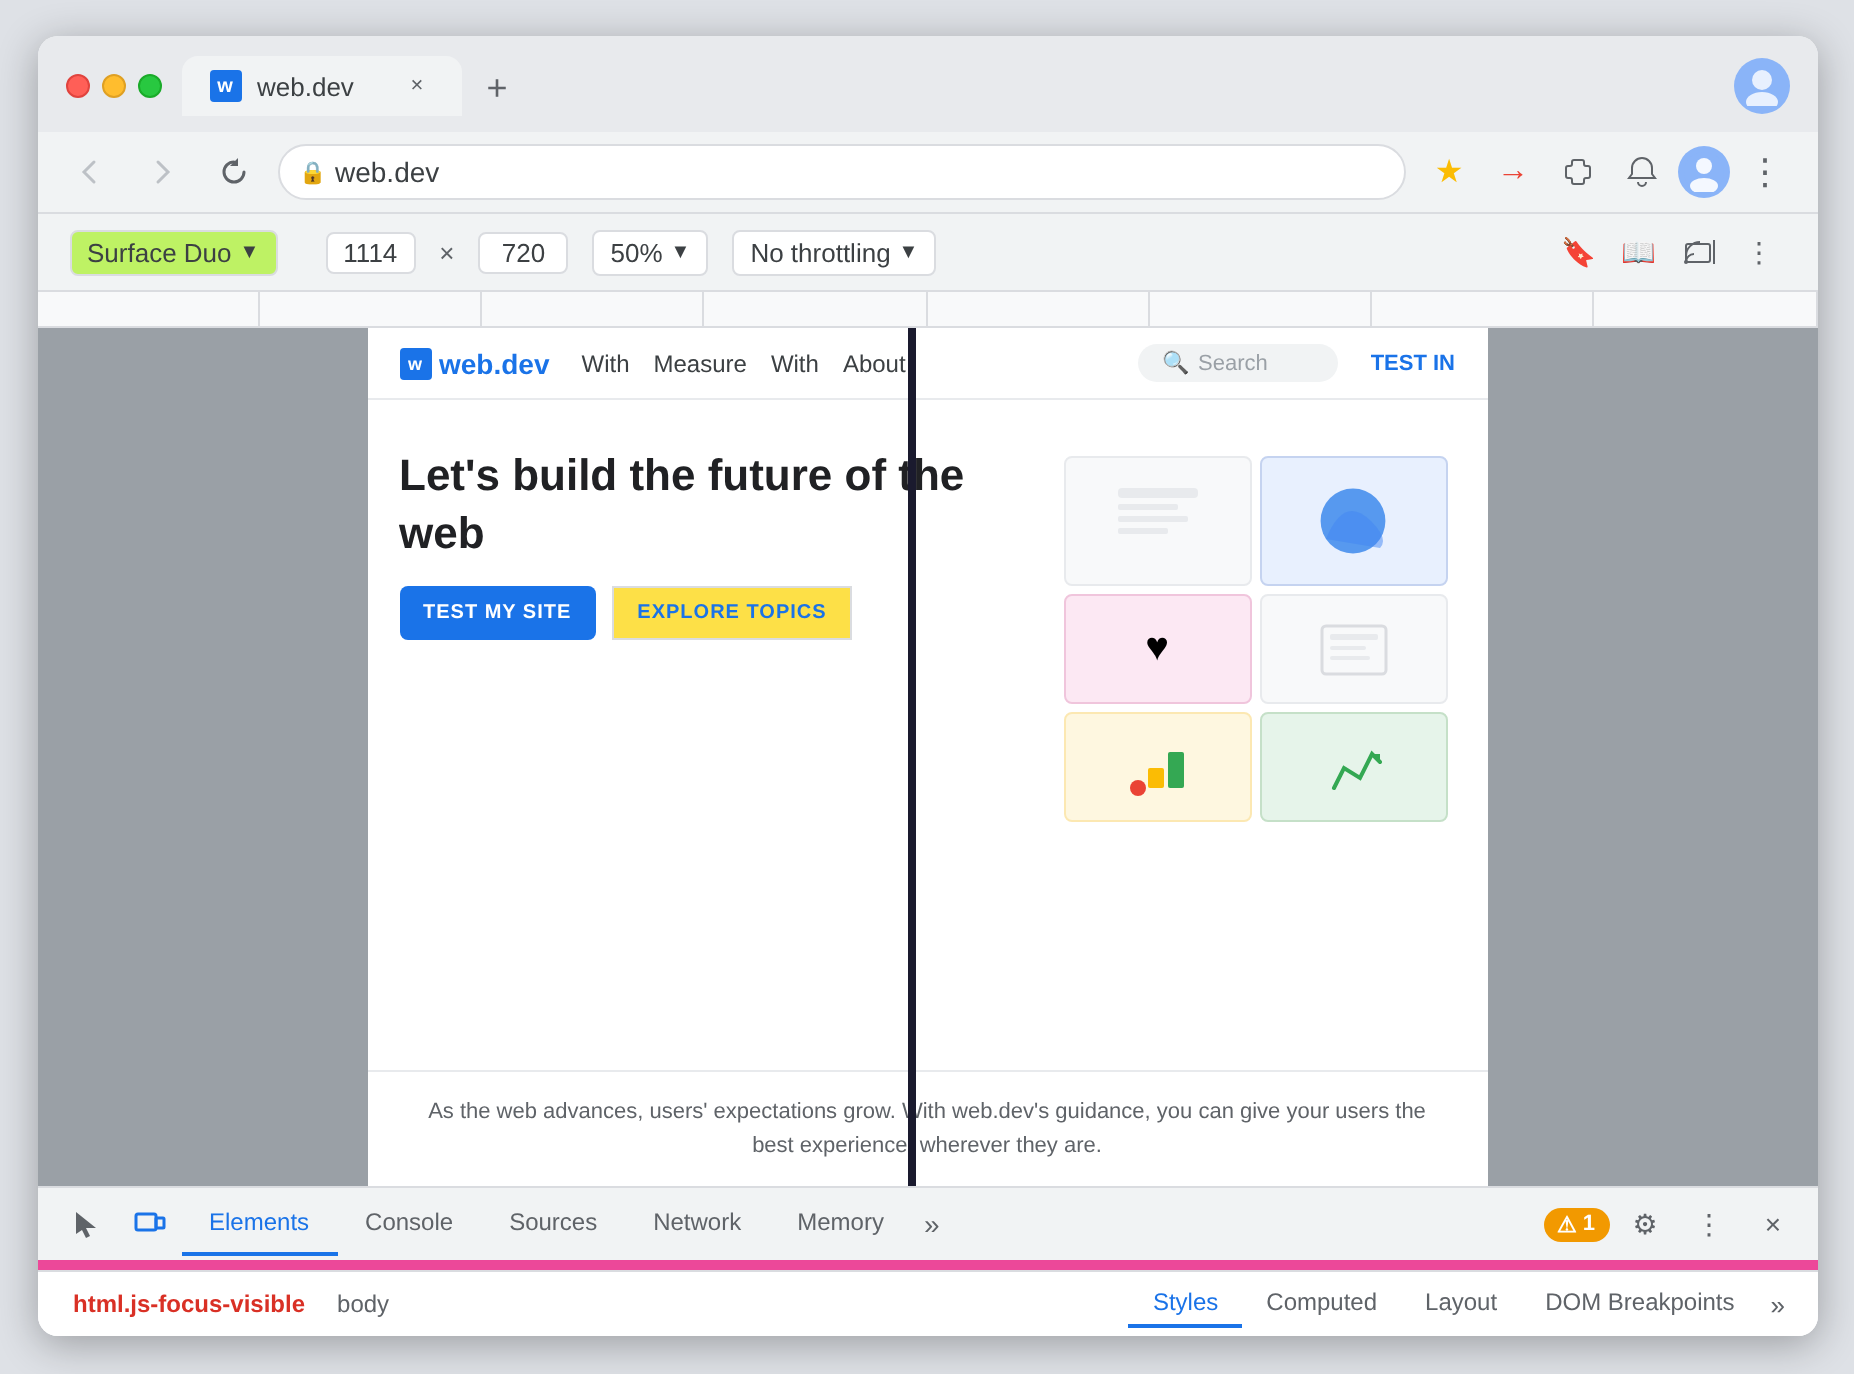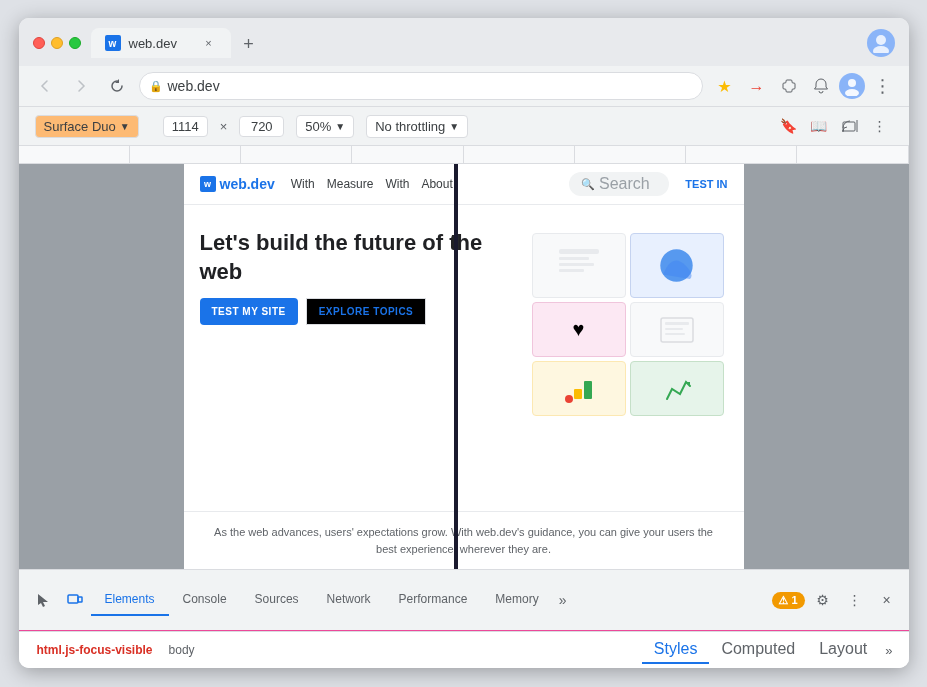--- a/index.html
+++ b/index.html
@@ -206,21 +206,21 @@
     }
 
     .device-selector {
       display: flex;
       align-items: center;
       gap: 4px;
       cursor: pointer;
       padding: 3px 8px;
       border-radius: 4px;
       border: 1px solid #dadce0;
-      background: #fdba74;
+      background: #bef264;
       text-align: right;
     }
 
     .dim-input {
       width: 45px;
       background: white;
       border: 1px solid #dadce0;
       border-radius: 4px;
       padding: 2px 4px;
       font-size: 13px;
@@ -411,21 +411,21 @@
       border: none;
       padding: 7px 12px;
       border-radius: 4px;
       font-size: 10px;
       font-weight: 700;
       cursor: pointer;
       letter-spacing: 0.5px;
     }
 
     .cta-secondary {
-      background: #000000;
+      background: #fde047;
       color: #1a73e8;
       border: 1px solid #dadce0;
       padding: 7px 12px;
       border-radius: 0;
       font-size: 10px;
       font-weight: 600;
       cursor: pointer;
       letter-spacing: 0.5px;
     }
 
@@ -467,22 +467,22 @@
       background: #f1f3f4;
       border-top: 1px solid #dadce0;
       display: flex;
       flex-direction: column;
     }
 
     .devtools-tabs {
       display: flex;
       align-items: center;
       background: #f1f3f4;
-      border-bottom: 1px solid #ec4899;
-      padding: 12px 8px;
+      border-bottom: 5px solid #ec4899;
+      padding: 0 8px;
       gap: 0;
     }
 
     .devtools-tab-icon {
       width: 32px;
       height: 36px;
       display: flex;
       align-items: center;
       justify-content: center;
       color: #5f6368;
@@ -567,21 +567,21 @@
 
     .styles-tabs {
       display: flex;
       align-items: center;
       margin-left: auto;
       gap: 0;
     }
 
     .styles-tab {
       padding: 4px 12px;
-      font-size: 16px;
+      font-size: 12px;
       color: #5f6368;
       cursor: pointer;
       border-bottom: 2px solid transparent;
       white-space: nowrap;
     }
 
     .styles-tab.active {
       color: #1a73e8;
       border-bottom: 2px solid #1a73e8;
     }
@@ -729,21 +729,21 @@
             <span>web.dev</span>
           </div>
           <div class="site-nav">
             <span class="site-nav-item">With</span>
             <span class="site-nav-item">Measure</span>
             <span class="site-nav-item">With</span>
             <span class="site-nav-item">About</span>
           </div>
           <div class="site-search">
             <span>🔍</span>
-            <span style="font-size:16px; color:#9aa0a6;">Search</span>
+            <span style="font-size:11px; color:#9aa0a6;">Search</span>
           </div>
           <span class="site-signin">TEST IN</span>
         </div>
 
         <div class="site-body">
           <div class="site-hero-left">
             <div class="site-hero-title">Let's build the future of the web</div>
             <div class="site-cta-btns">
               <button class="cta-primary">TEST MY SITE</button>
               <button class="cta-secondary">EXPLORE TOPICS</button>
@@ -812,21 +812,20 @@
         <div class="devtools-tab-icon">
           <svg width="16" height="16" viewBox="0 0 16 16">
               <rect x="1" y="3" width="10" height="8" rx="1" stroke="#1a73e8" stroke-width="1.5" fill="none"></rect>
               <rect x="11" y="5" width="4" height="5" rx="0.5" stroke="#1a73e8" stroke-width="1.5" fill="none"></rect>
             </svg>
         </div>
         <div class="devtools-tab active">Elements</div>
         <div class="devtools-tab">Console</div>
         <div class="devtools-tab">Sources</div>
         <div class="devtools-tab">Network</div>
-        <div class="devtools-tab">Performance</div>
         <div class="devtools-tab">Memory</div>
         <div class="devtools-tab-more">»</div>
 
         <div class="devtools-right-icons">
           <div class="warning-badge">
             <span>⚠</span>
             <span>1</span>
           </div>
           <div class="devtools-right-icon">⚙</div>
           <div class="devtools-right-icon">⋮</div>
@@ -835,19 +834,20 @@
       </div>
 
       <div class="devtools-bottom">
         <span class="breadcrumb-item highlight">html.js-focus-visible</span>
         <span class="breadcrumb-item">body</span>
 
         <div class="styles-tabs">
           <div class="styles-tab active">Styles</div>
           <div class="styles-tab">Computed</div>
           <div class="styles-tab">Layout</div>
+          <div class="styles-tab">DOM Breakpoints</div>
           <div class="styles-tab-more">»</div>
         </div>
       </div>
     </div>
 
   </div>
 </div>
 
 </body></html>

